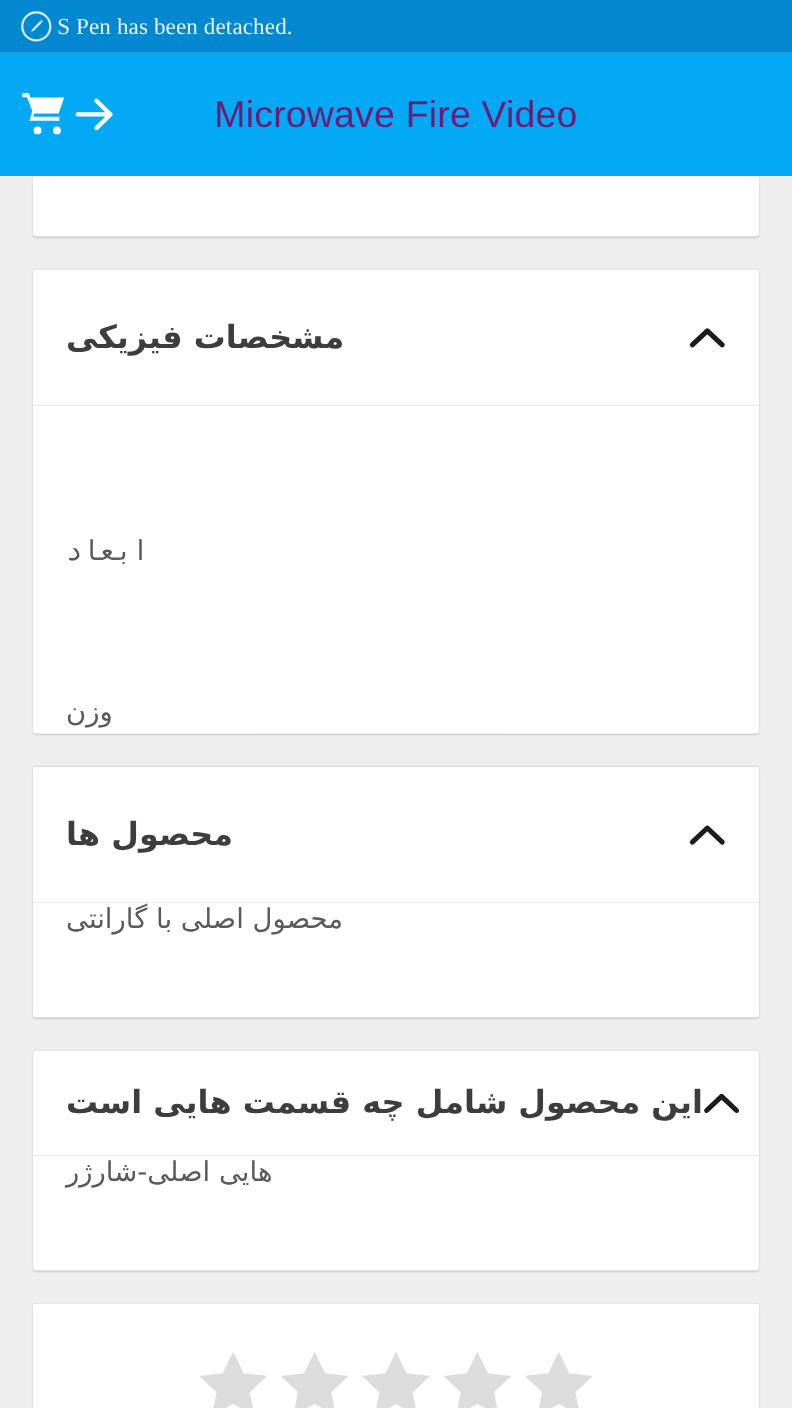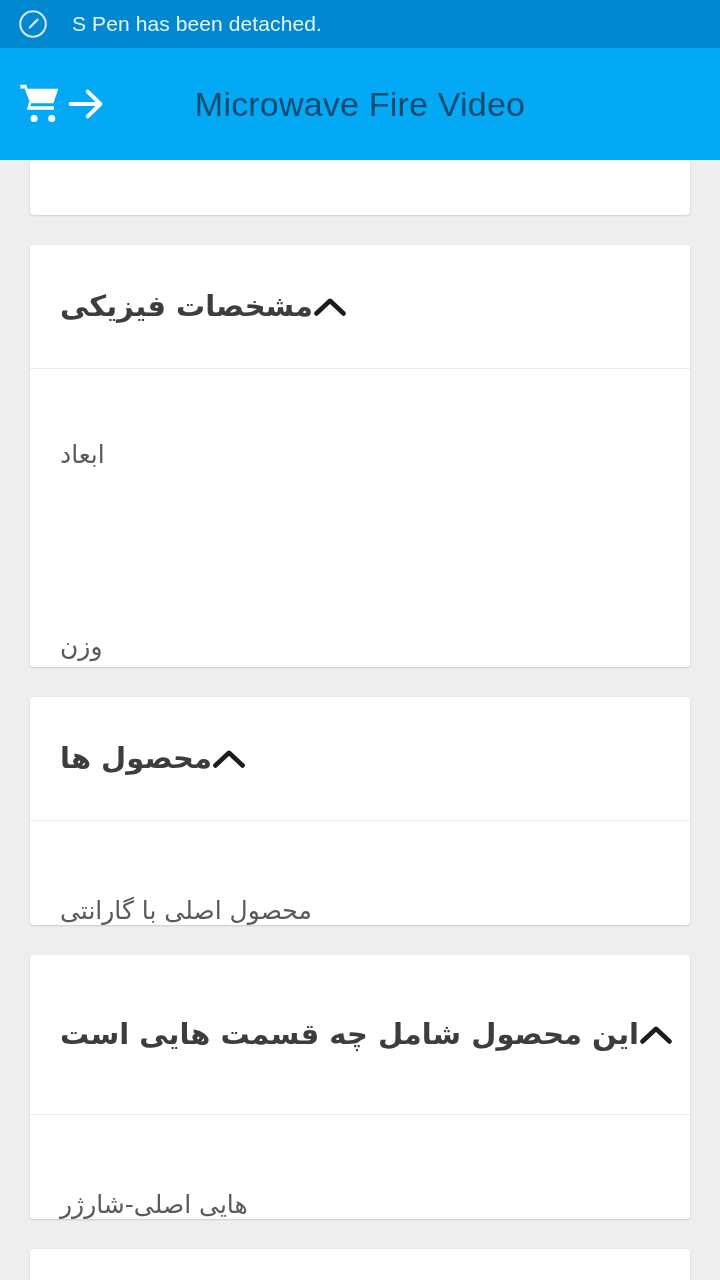--- a/index.html
+++ b/index.html
@@ -26,44 +26,44 @@
     padding: 0 0 0 18px;
     direction: ltr;
   }
   .spen-icon {
     width: 30px;
     height: 30px;
     flex: 0 0 30px;
     display: block;
   }
   .status-text {
-    margin-left: 24px;
+    margin-left: 4px;
     color: #e8f3fa;
     font-size: 21px;
-    font-family: Liberation Sans, sans-serif;
+    font-family: Liberation Serif, serif;
     letter-spacing: 0.1px;
     white-space: nowrap;
   }
 
   
   .app-bar {
     height: 112px;
     background: #03a9f4;
     display: flex;
     align-items: center;
     direction: ltr;
     padding: 0 22px 0 18px;
     position: relative;
   }
   .cart-icon { width: 46px; height: 46px; flex: 0 0 46px; display: block; }
   .app-bar-title {
     position: absolute;
     left: 0; right: 0;
     text-align: center;
-    color: #0c4a6e;
+    color: #701a75;
     font-size: 34px;
     font-family: "Liberation Sans", sans-serif;
     font-weight: 400;
     letter-spacing: 0.2px;
     pointer-events: none;
   }
   .arrow-icon {
     width: 44px; height: 44px;
     flex: 0 0 44px;
     display: block;
@@ -92,25 +92,26 @@
   .card-clipped {
     height: 55px;
     margin-top: -0px;
     border-radius: 0 0 3px 3px;
   }
 
   .card-header {
     display: flex;
     align-items: center;
     flex-direction: row-reverse;
+    justify-content: space-between;
     padding: 0 30px;
     height: 124px;
     border-bottom: 1px solid #ececec;
   }
-  .card-header.tall { height: 160px; }
+  .card-header.tall { height: 96px; }
 
   .card-title {
     color: #3d3d3d;
     font-size: 29px;
     font-weight: bold;
     text-align: right;
     line-height: 1.3;
     font-family: "DejaVu Sans", sans-serif;
     white-space: nowrap;
   }
@@ -120,31 +121,31 @@
     height: 22px;
     flex: 0 0 34px;
     display: block;
   }
 
   .card-body { padding: 0 30px; }
 
   .row {
     display: flex;
     flex-direction: row-reverse;
-    align-items: flex-end;
+    align-items: flex-start;
     justify-content: space-between;
     min-height: 74px;
     color: #5a5a5a;
     font-size: 25px;
     font-family: "DejaVu Sans", sans-serif;
   }
   .row-label { text-align: right; }
   .row-value { text-align: left; color: #5a5a5a; font-size: 25px; }
 
-  .row-tall { min-height: 148px; align-items: center; padding-top: 22px; }
+  .row-tall { min-height: 148px; align-items: flex-end; padding-top: 22px; font-family: Liberation Mono, monospace; }
   .row-weight { min-height: 150px; align-items: flex-end; padding-bottom: 6px; }
 
   .row-single { min-height: 104px; }
 
   
   .rating-card {
     background: #ffffff;
     margin: 0 30px 30px 30px;
     border-radius: 3px;
     box-shadow: 0 1px 2px rgba(0,0,0,0.14), 0 0 1px rgba(0,0,0,0.10);

